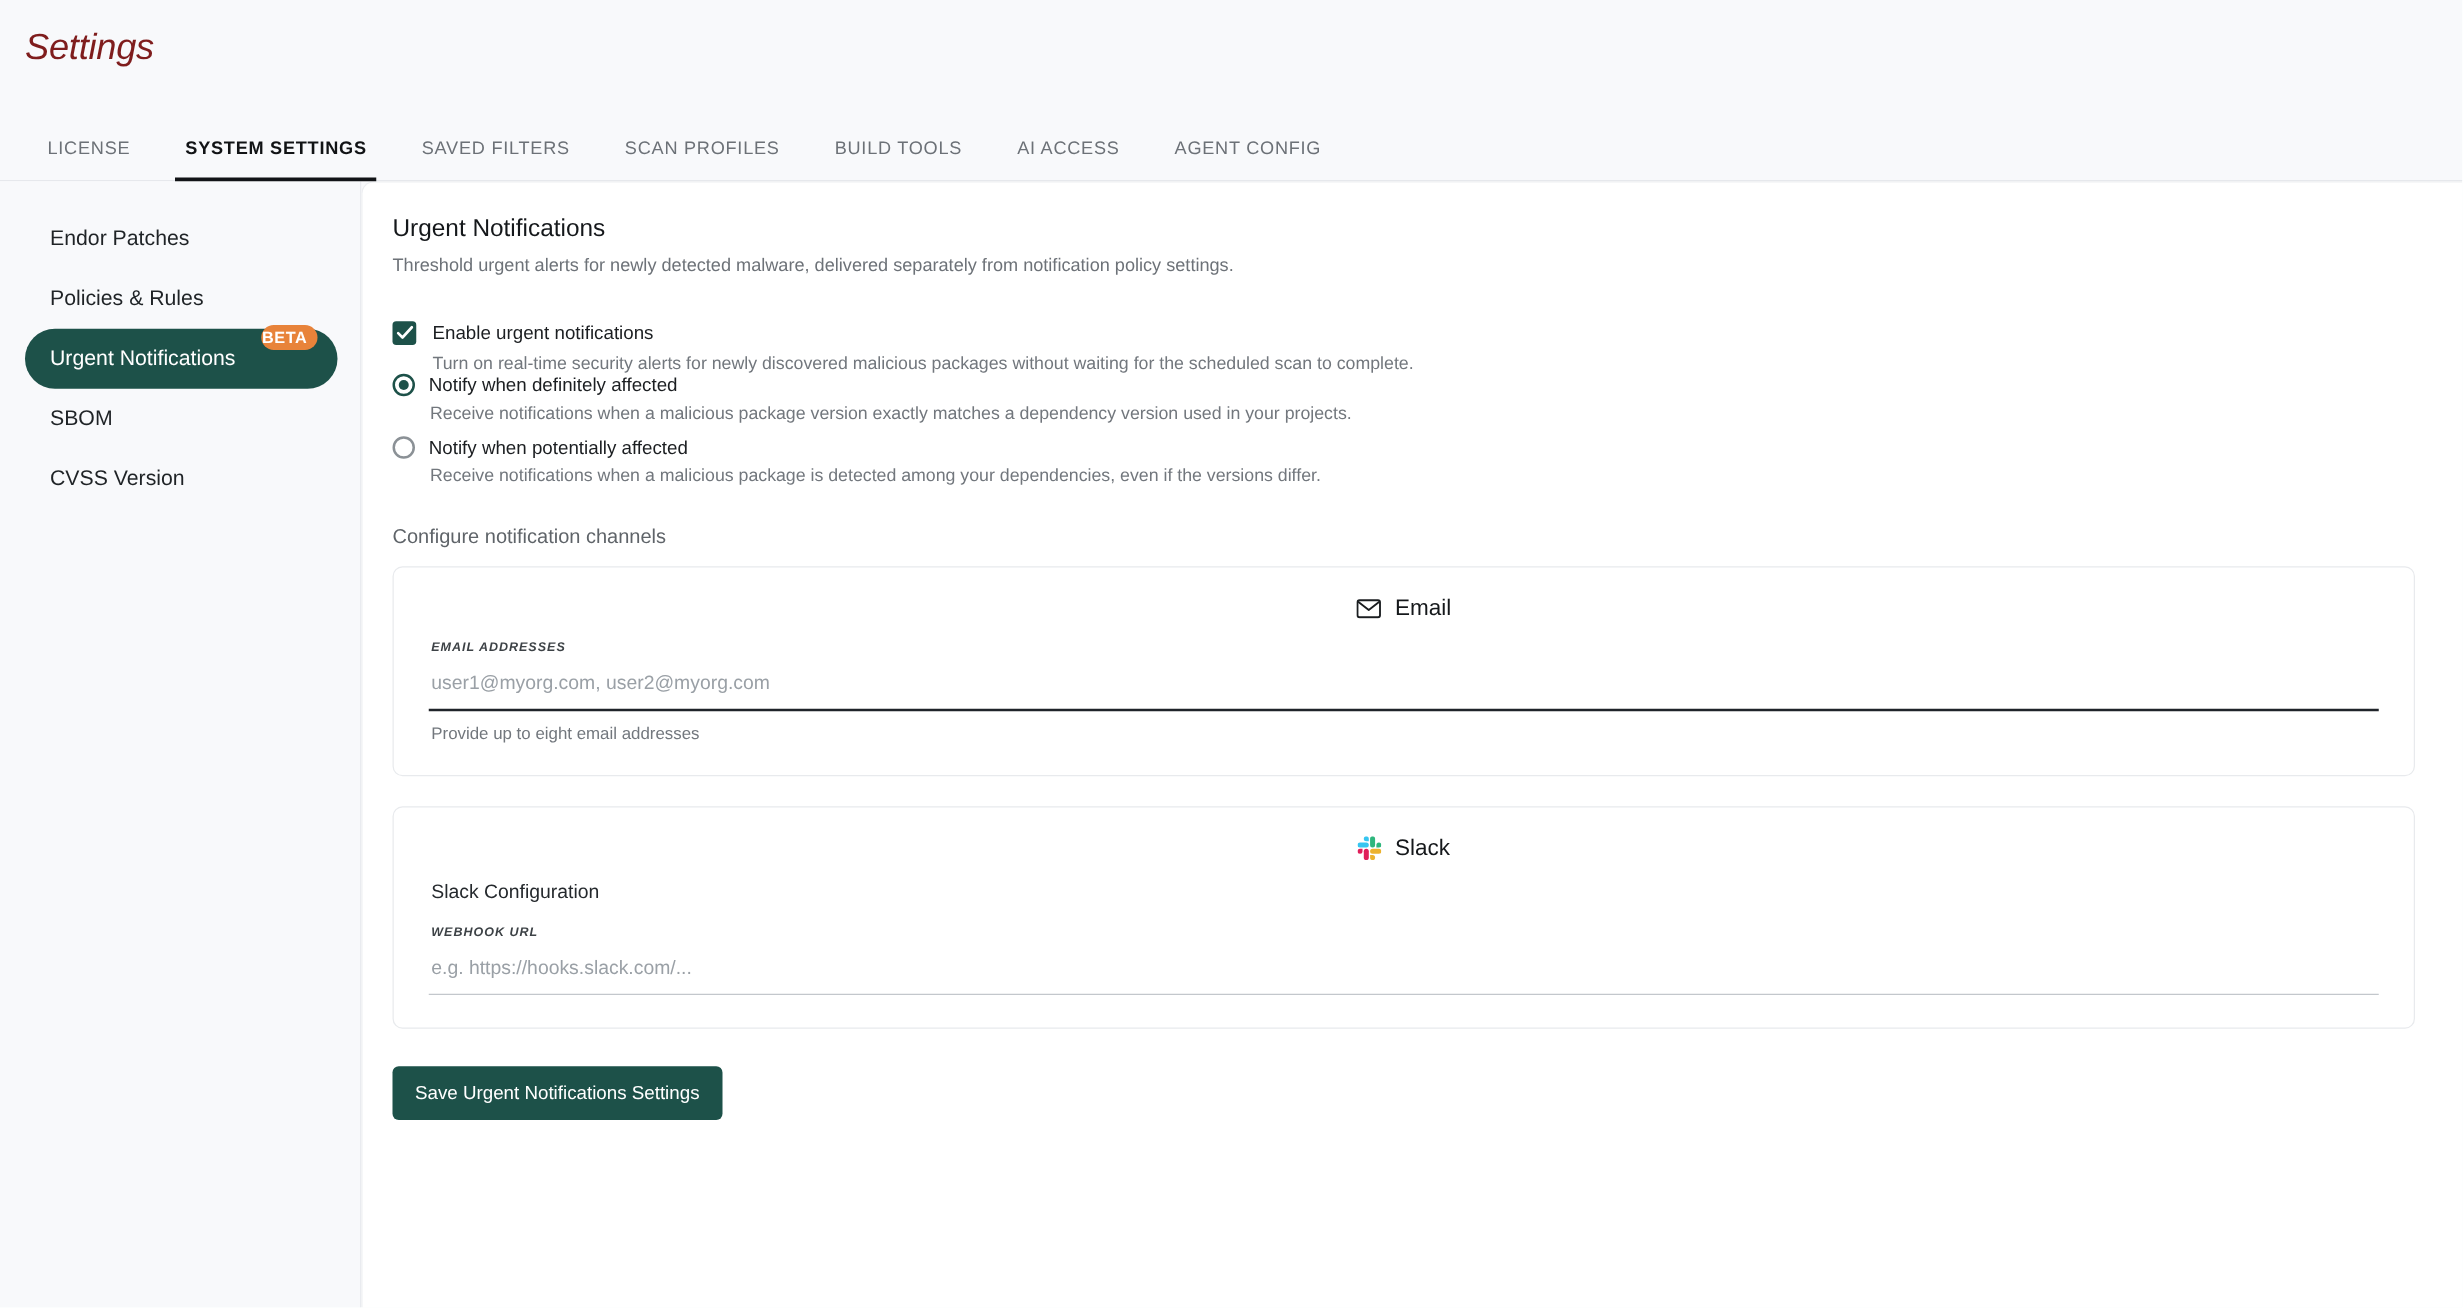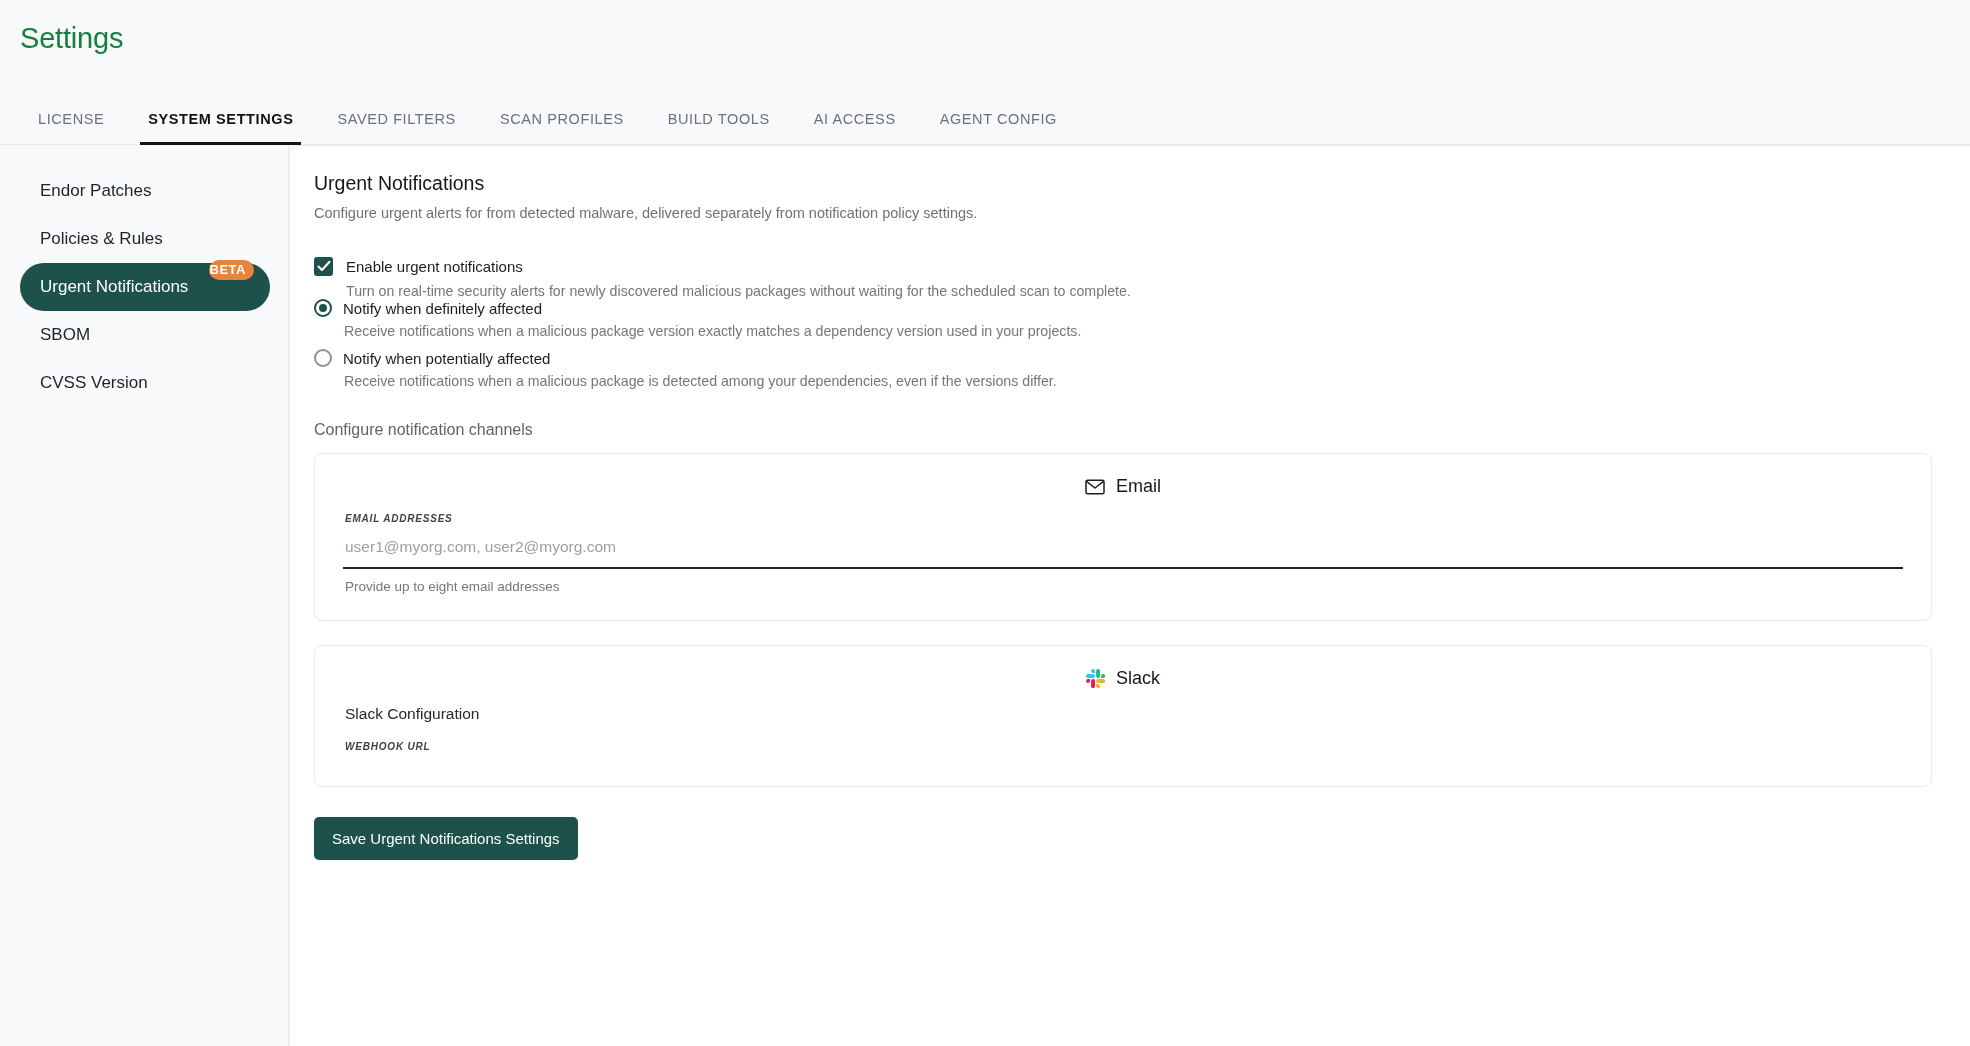--- a/index.html
+++ b/index.html
@@ -17,23 +17,24 @@
     overflow: hidden;
   }
 
   
   .header {
     padding: 22px 0 0 20px;
   }
   .page-title {
     font-size: 29px;
     font-weight: 400;
-    color: #15803d;
+    color: #7f1d1d;
     letter-spacing: -0.2px;
     margin: 0;
+    font-style: italic;
   }
 
   
   .tabbar {
     display: flex;
     align-items: flex-end;
     gap: 0;
     padding-left: 20px;
     margin-top: 38px;
     height: 52px;
@@ -305,21 +306,21 @@
         <span>SBOM</span>
       </div>
       <div class="side-item">
         <span>CVSS Version</span>
       </div>
     </nav>
 
     <main class="main">
 
       <h2 class="section-title">Urgent Notifications</h2>
-      <p class="section-sub">Configure urgent alerts for from detected malware, delivered separately from notification policy settings.</p>
+      <p class="section-sub">Threshold urgent alerts for newly detected malware, delivered separately from notification policy settings.</p>
 
       <div class="check-row">
         <span class="checkbox">
           <svg width="14" height="13" viewBox="0 0 14 13">
             <path d="M1.5 6.5 L5 10 L12.5 1.8" fill="none" stroke="#ffffff" stroke-width="2.1" stroke-linecap="round" stroke-linejoin="round"></path>
           </svg>
         </span>
         <span class="check-label">Enable urgent notifications</span>
       </div>
       <p class="indent-desc">Turn on real-time security alerts for newly discovered malicious packages without waiting for the scheduled scan to complete.</p>
@@ -361,19 +362,20 @@
             <path d="M45.2 32.3a12.9 12.9 0 0 1 0 25.8H12.9a12.9 12.9 0 0 1 0-25.8h32.3z" fill="#36c5f0"></path>
             <path d="M96.9 45.2a12.9 12.9 0 1 1 12.9 12.9H96.9V45.2z" fill="#2eb67d"></path>
             <path d="M90.4 45.2a12.9 12.9 0 0 1-25.8 0V12.9a12.9 12.9 0 0 1 25.8 0v32.3z" fill="#2eb67d"></path>
             <path d="M77.6 96.9a12.9 12.9 0 1 1-12.9 12.9V96.9h12.9z" fill="#ecb22e"></path>
             <path d="M77.6 90.4a12.9 12.9 0 0 1 0-25.8h32.3a12.9 12.9 0 0 1 0 25.8H77.6z" fill="#ecb22e"></path>
           </svg>
           <span class="card-title">Slack</span>
         </div>
         <p class="card-sub">Slack Configuration</p>
         <p class="field-label">WEBHOOK URL</p>
+        <input class="field light" type="text" placeholder="e.g. https://hooks.slack.com/..." style="">
       </section>
 
       <button class="save-btn">Save Urgent Notifications Settings</button>
 
     </main>
   </div>
 </div>
 
 </body></html>

